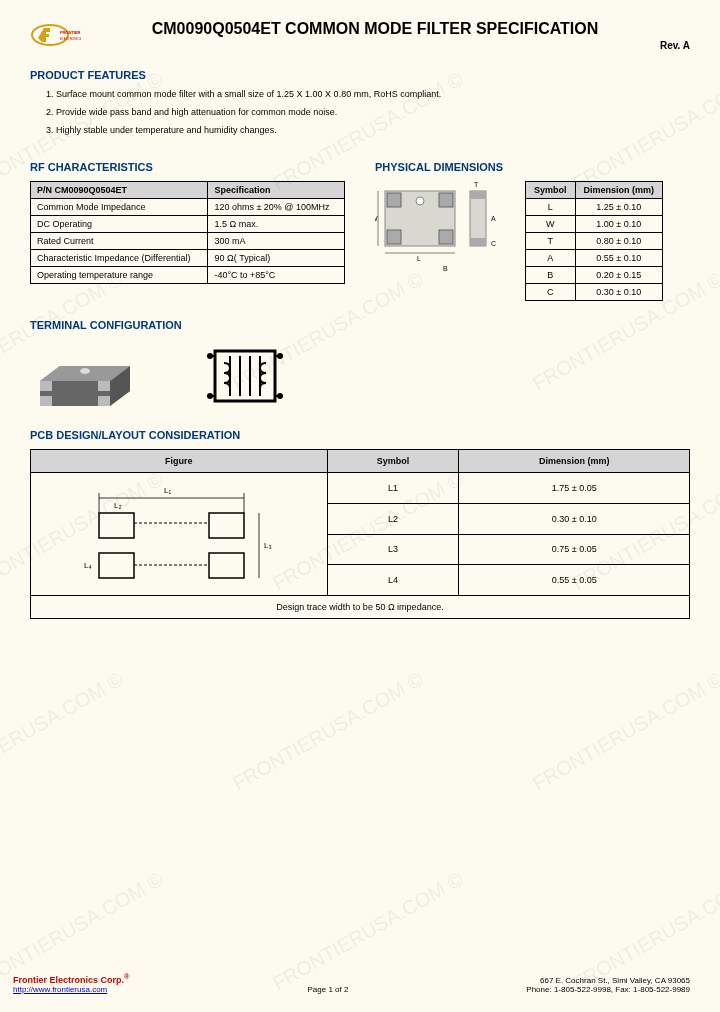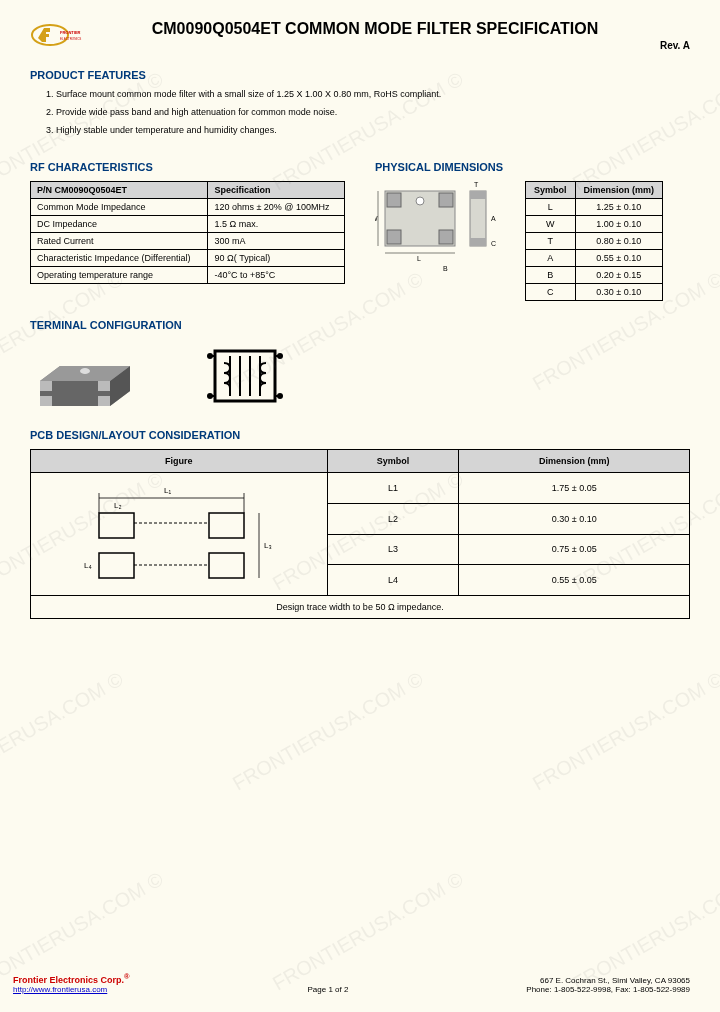--- a/index.html
+++ b/index.html
@@ -92,21 +92,21 @@
       <tbody>
           <tr class="header-row">
         <td>P/N CM0090Q0504ET</td>
         <td>Specification</td>
       </tr>
       <tr>
             <td>Common Mode Impedance</td>
             <td>120 ohms ± 20% @ 100MHz</td>
           </tr>
       <tr>
-            <td>DC Impedance</td>
+            <td>DC Operating</td>
             <td>1.5 Ω max.</td>
           </tr>
       <tr>
             <td>Rated Current</td>
             <td>300 mA</td>
           </tr>
       <tr>
             <td>Characteristic Impedance (Differential)</td>
             <td>90 Ω( Typical)</td>
           </tr>

